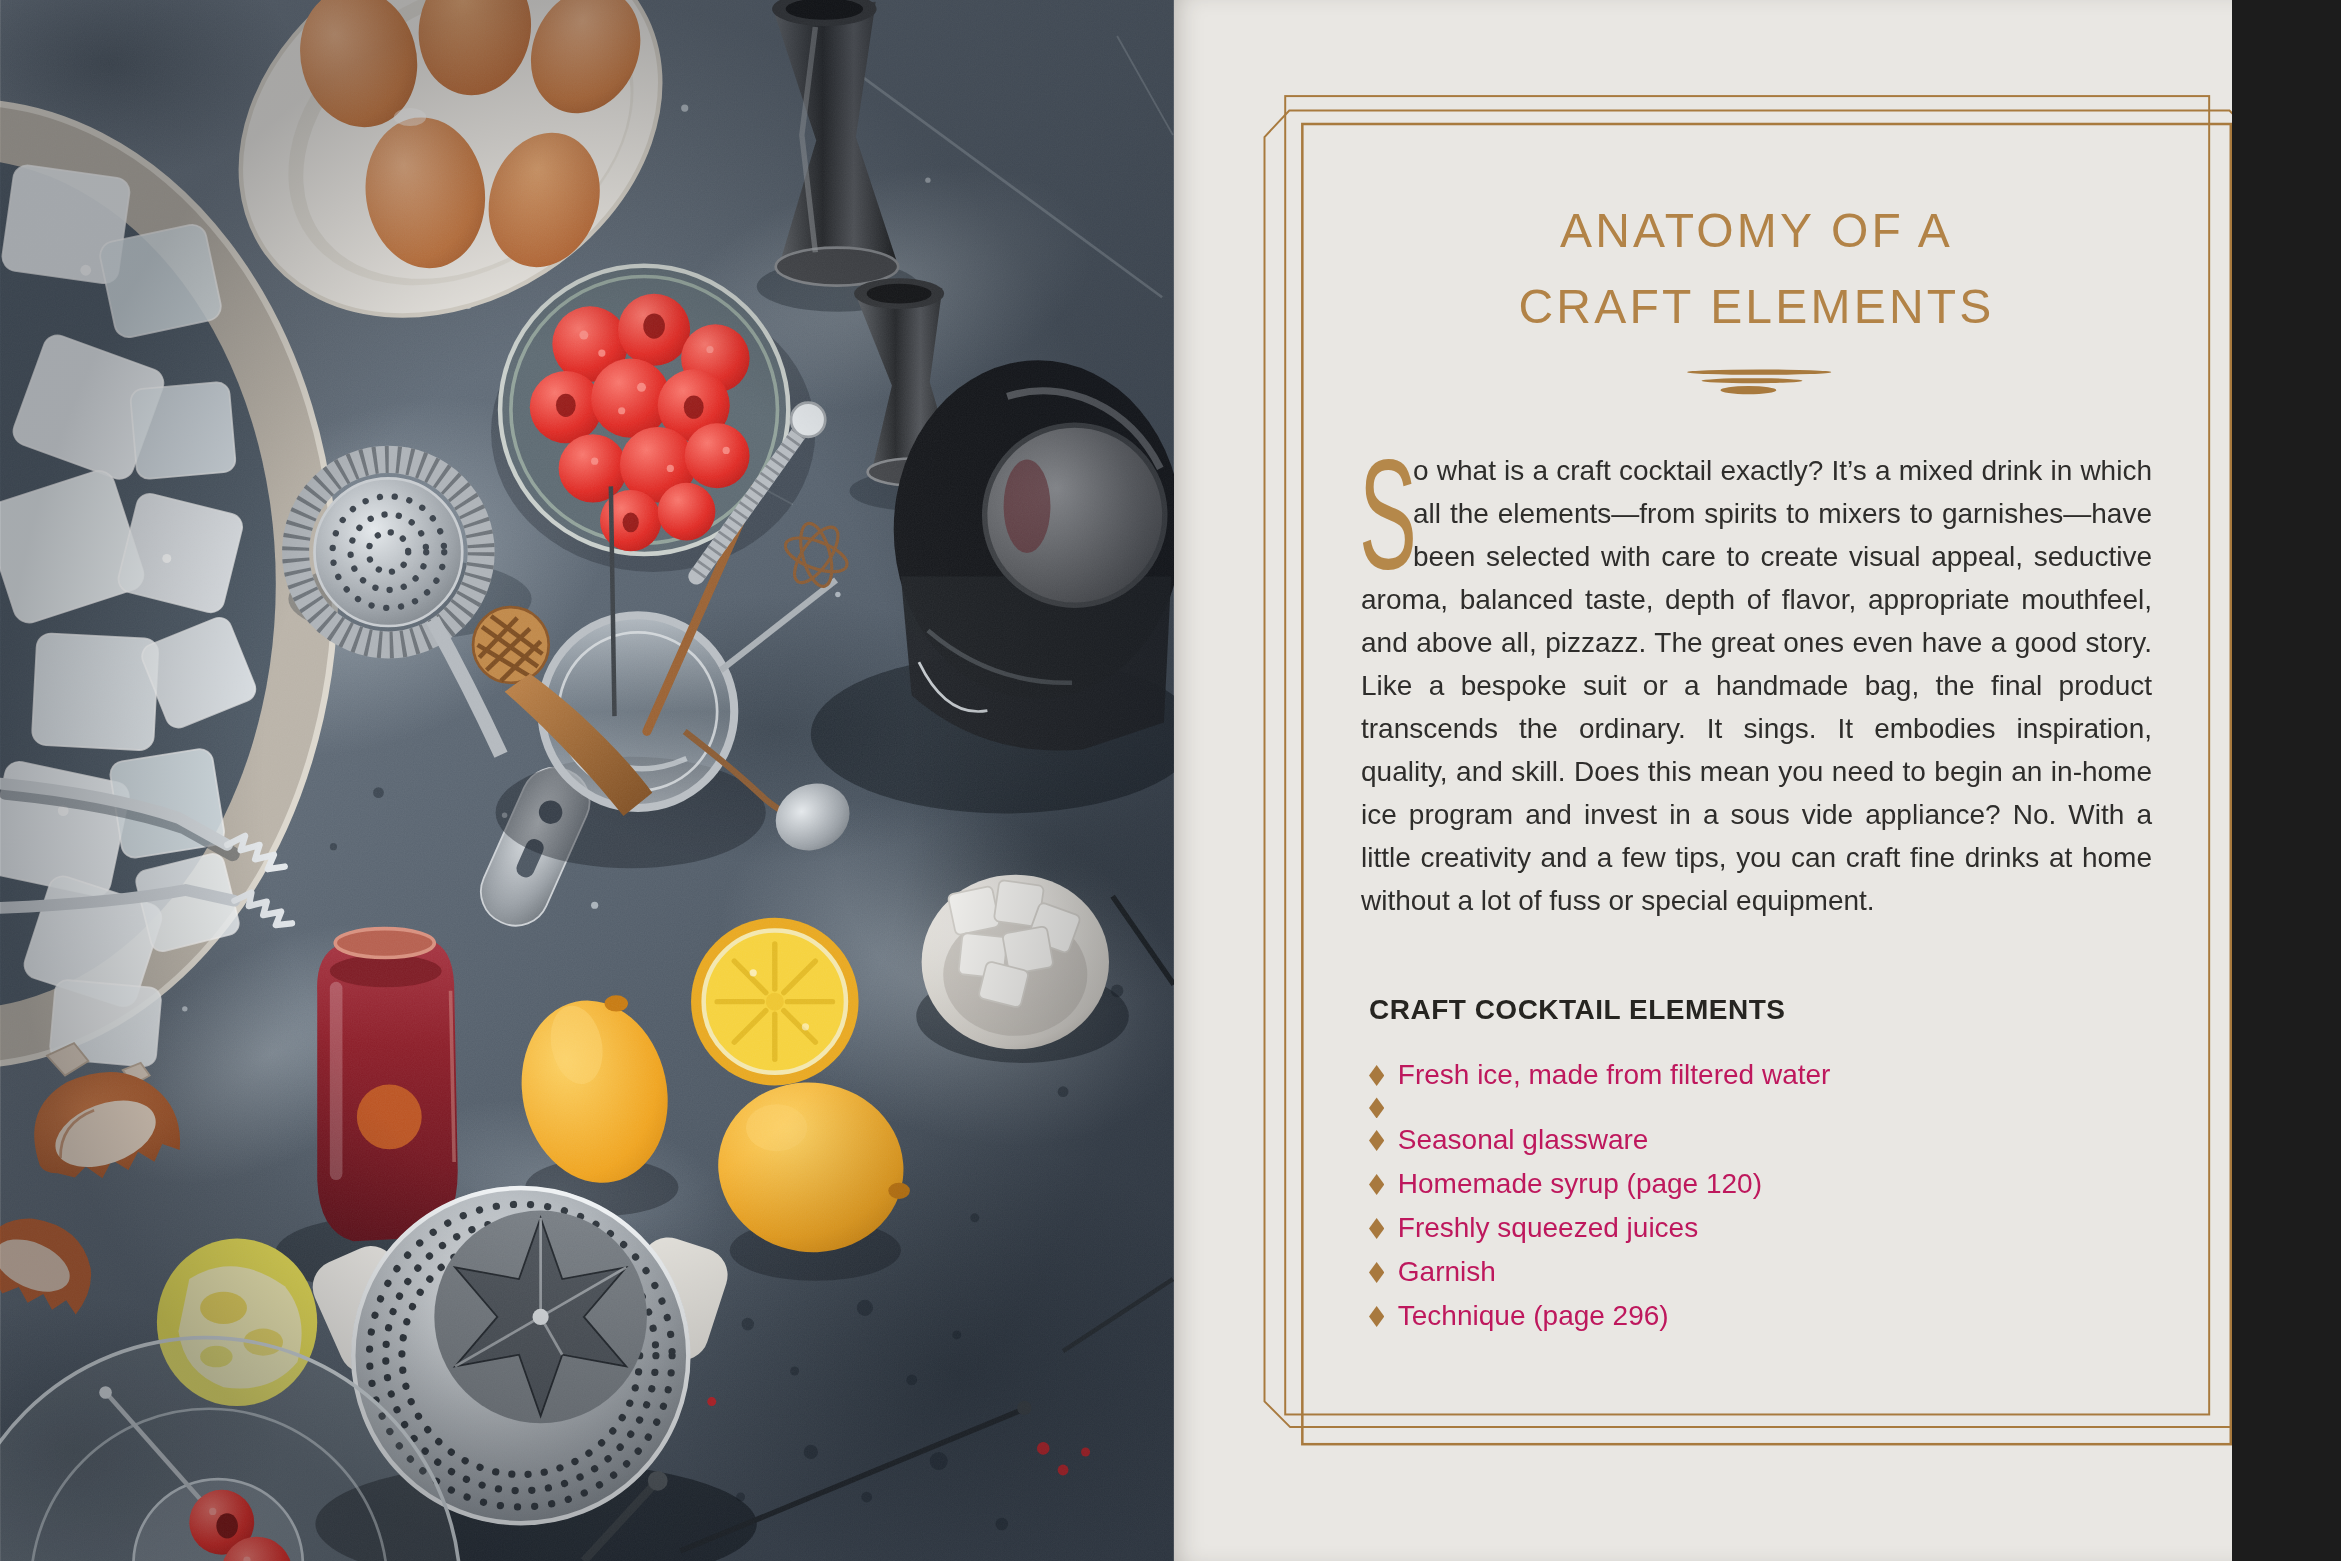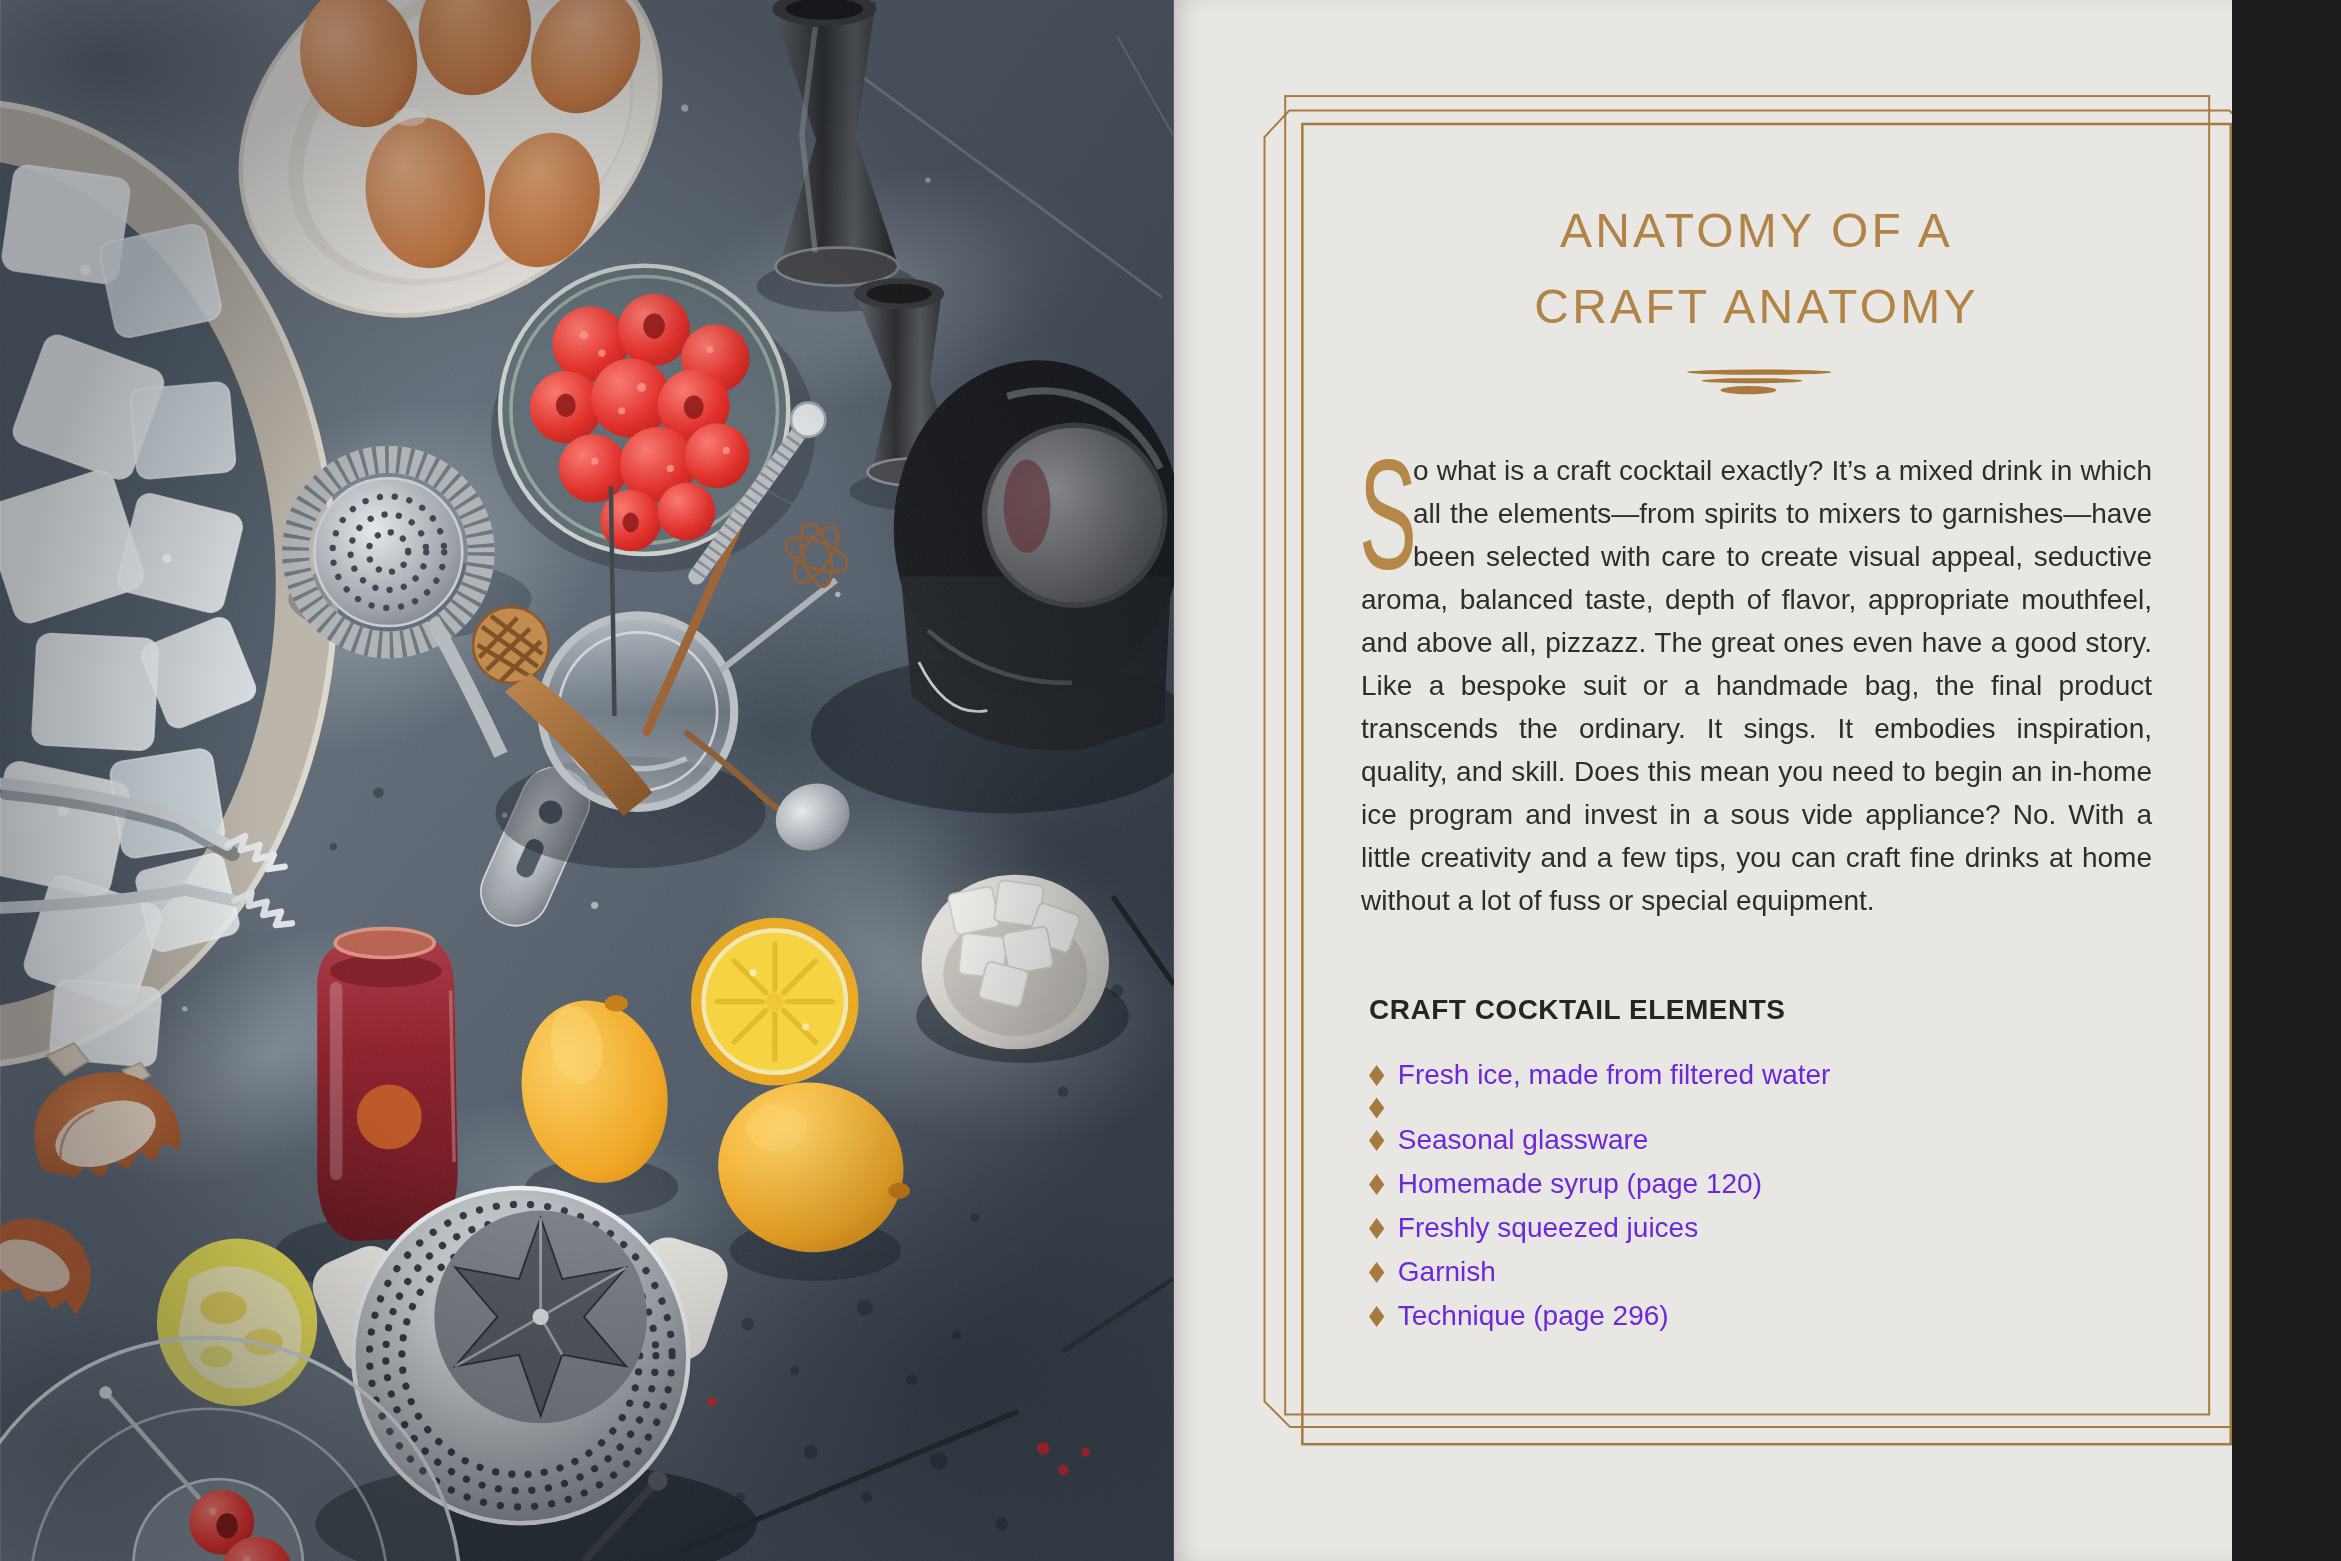--- a/index.html
+++ b/index.html
@@ -33,21 +33,21 @@
     font-weight:400;
   }
   .elements{margin-top:72px;margin-left:8px;}
   .elements h2{
     margin:0 0 27px 0;font-size:28px;font-weight:700;color:#262521;
     letter-spacing:0.5px;
   }
   .elements ul{list-style:none;margin:0;padding:0;}
   .elements li{
     display:flex;align-items:center;font-size:28px;line-height:44px;
-    color:#6d28d9;
+    color:#be185d;
   }
   .diamond{
     flex:none;width:15.3px;height:21px;margin-right:13.5px;background:#a8793e;
     clip-path:polygon(50% 0,100% 50%,50% 100%,0 50%);
   }
   .pagenum{
     position:absolute;right:41px;top:750px;width:40px;text-align:center;
     color:#363330;font-size:24px;font-weight:700;letter-spacing:0.5px;
   }
   .pagenum .rule{width:27px;height:2.7px;background:#b5884a;margin:13.5px auto 0;}
@@ -486,21 +486,21 @@
       <g fill="none" stroke="#a87a3e">
         <rect x="123.5" y="106.5" width="1026" height="1464" stroke-width="2.2"></rect>
         <rect x="142.5" y="137.5" width="1031" height="1466" stroke-width="2.8"></rect>
         <path stroke-width="2.2" d="M128,122.5 H1172 L1201.5,152 V1556 L1173,1584.5 H129 L100.5,1556 V152 Z"></path>
       </g>
     </svg>
 
     <div class="content">
       <h1 class="title">
         <span>ANATOMY OF A</span><br>
-        <span>CRAFT ANATOMY</span>
+        <span>CRAFT ELEMENTS</span>
       </h1>
 
       <svg class="ornament" width="153" height="29" viewBox="0 0 170 32">
         <g fill="#a87a3e">
           <ellipse cx="88" cy="4.5" rx="80" ry="3"></ellipse>
           <ellipse cx="80" cy="14" rx="56" ry="2.8"></ellipse>
           <ellipse cx="76" cy="24.5" rx="31" ry="4.6"></ellipse>
         </g>
       </svg>
 

